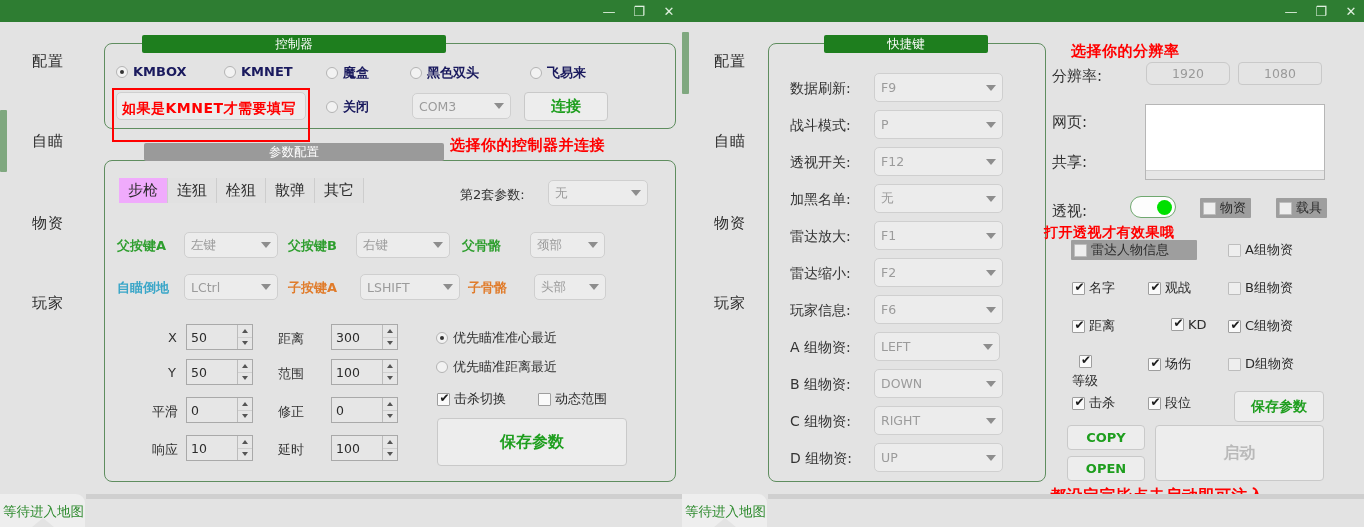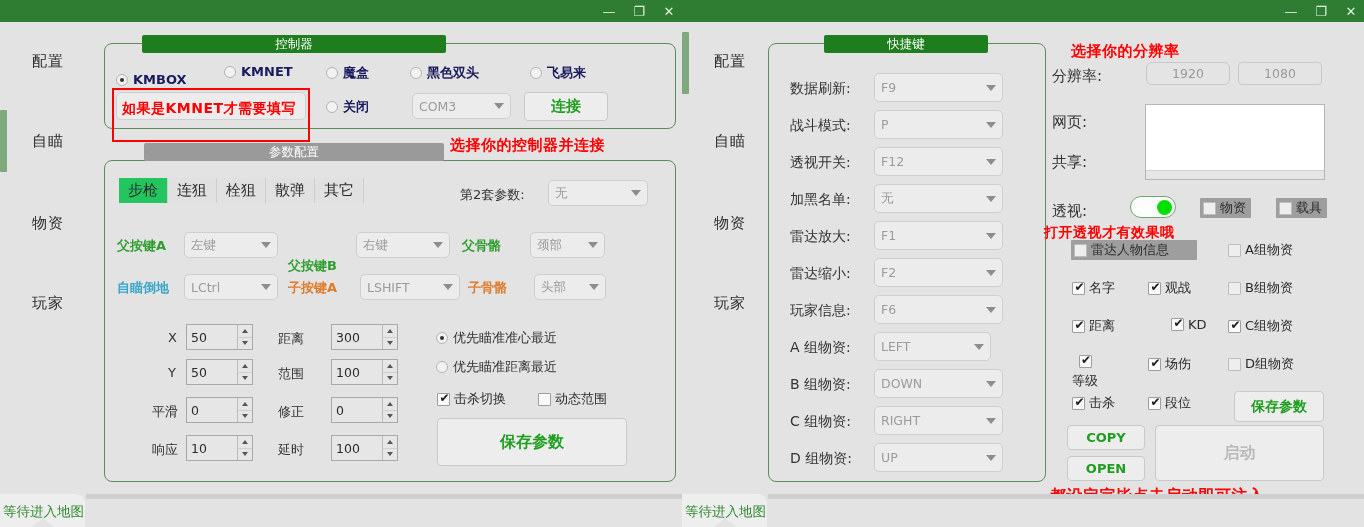--- a/index.html
+++ b/index.html
@@ -211,21 +211,21 @@
   
   .tabstrip { position: absolute; display: flex; }
   .tab {
     font-size: 15px; color: #2b2b2b;
     font-family: "DejaVu Sans", sans-serif;
     padding: 3px 9px;
     background: #e1e1e1;
     border-right: 1px solid #cdcdcd;
     cursor: pointer;
   }
-  .tab.active { background: #22c55e; }
+  .tab.active { background: #f0abfc; }
 
   
   .anno {
     position: absolute;
     color: #ff0000;
     font-size: 15px;
     font-weight: bold;
     font-family: "DejaVu Sans", sans-serif;
     white-space: nowrap;
     letter-spacing: 0.5px;
@@ -309,21 +309,21 @@
       <div class="nav-indicator" style="top:88px;height:62px;"></div>
       <div class="navitem" style="top:30px;">配置</div>
       <div class="navitem" style="top:110px;">自瞄</div>
       <div class="navitem" style="top:192px;">物资</div>
       <div class="navitem" style="top:272px;">玩家</div>
     </div>
 
     <div class="groupbox" style="left:104px;top:43px;width:572px;height:86px;"></div>
     <div class="grouptitle" style="left:142px;top:35px;width:304px;">控制器</div>
 
-    <div class="radio on" style="left:116px;top:72px;">
+    <div class="radio on" style="left:116px;top:64px;">
         <span class="dot"></span>
         <span class="txt">KMBOX</span>
       </div>
     <div class="radio" style="left:224px;top:64px;">
         <span class="dot"></span>
         <span class="txt">KMNET</span>
       </div>
     <div class="radio" style="left:326px;top:64px;">
         <span class="dot"></span>
         <span class="txt">魔盒</span>
@@ -371,21 +371,21 @@
       <span class="val">无</span>
       <span class="arrow"></span>
     </div>
 
     <div class="lbl" style="left:117px;top:237px;color:#2e9e2e;font-weight:bold;">父按键A</div>
     <div class="combo" style="left:184px;top:232px;width:94px;height:26px;">
         <span class="val">左键</span>
         <span class="arrow"></span>
       </div>
 
-    <div class="lbl" style="left:288px;top:237px;color:#2e9e2e;font-weight:bold;margin-top:20px;">父按键B</div>
+    <div class="lbl" style="left:288px;top:237px;color:#2e9e2e;font-weight:bold;">父按键B</div>
     <div class="combo" style="left:356px;top:232px;width:94px;height:26px;">
         <span class="val">右键</span>
         <span class="arrow"></span>
       </div>
 
     <div class="lbl" style="left:462px;top:237px;color:#2e9e2e;font-weight:bold;">父骨骼</div>
     <div class="combo" style="left:530px;top:232px;width:75px;height:26px;">
         <span class="val">颈部</span>
         <span class="arrow"></span>
       </div>
@@ -565,21 +565,21 @@
         <span class="arrow"></span>
       </div>
 
     <div class="lbl" style="left:108px;top:302px;font-size:14px;">玩家信息:</div>
     <div class="combo" style="left:192px;top:295px;width:129px;height:29px;">
         <span class="val">F6</span>
         <span class="arrow"></span>
       </div>
 
     <div class="lbl" style="left:108px;top:339px;font-size:14px;">A 组物资:</div>
-    <div class="combo" style="left:192px;top:332px;width:117px;height:29px;">
+    <div class="combo" style="left:192px;top:332px;width:126px;height:29px;">
         <span class="val">LEFT</span>
         <span class="arrow"></span>
       </div>
 
     <div class="lbl" style="left:108px;top:376px;font-size:14px;">B 组物资:</div>
     <div class="combo" style="left:192px;top:369px;width:129px;height:29px;">
         <span class="val">DOWN</span>
         <span class="arrow"></span>
       </div>
 

